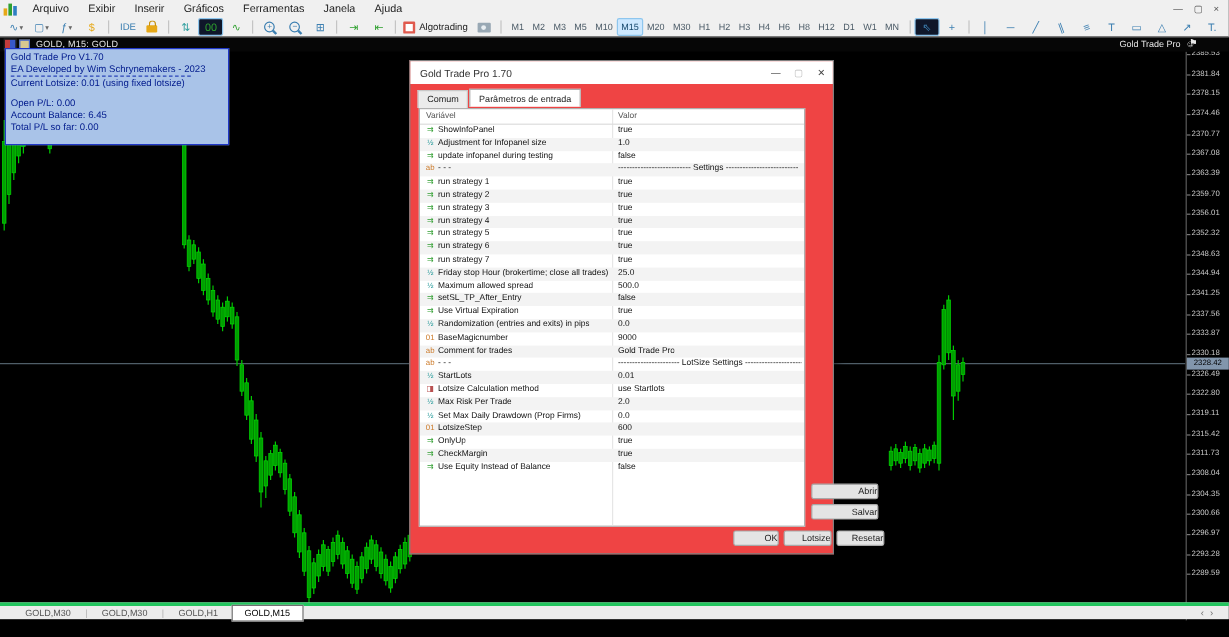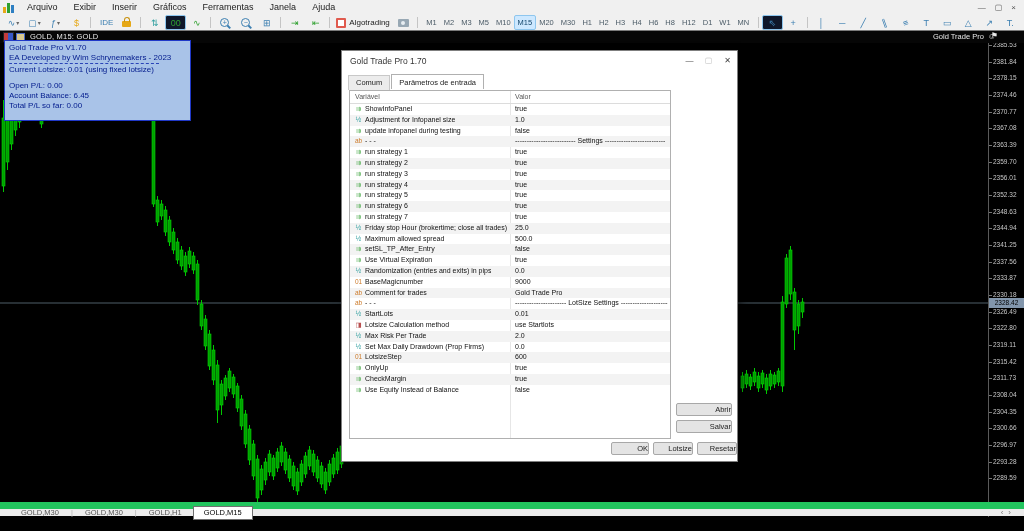--- a/index.html
+++ b/index.html
@@ -61,28 +61,28 @@
   .price-axis{position:absolute;left:988px;top:43px;width:36px;height:474px;background:#000;border-left:1px solid #5a5a5a;box-sizing:border-box;z-index:2}
   .plabel{position:absolute;left:4px;height:8px;line-height:8px;font-size:6.5px;color:#c8c8c8;white-space:nowrap}
   .plabel::before{content:"";position:absolute;left:-4px;top:4px;width:3px;height:1px;background:#777}
   .price-box{position:absolute;left:0;width:35px;height:10px;background:#8296ac;color:#000;font-size:6.5px;line-height:10px;text-align:center;z-index:3}
 
   
   .time-axis{position:absolute;left:0;top:505px;width:988px;height:12px;background:#000;border-top:1px solid #5a5a5a;box-sizing:border-box;z-index:2}
   .tlabel{position:absolute;top:2px;font-size:6.3px;color:#b8b8b8;white-space:nowrap}
 
   
-  .tabbar{position:absolute;left:0;top:502px;width:1024px;height:14px;background:#ececec;border-top:7px solid #22c55e;display:flex;align-items:center;box-sizing:border-box;padding-left:10px;z-index:6;font-size:7.5px;color:#555}
+  .tabbar{position:absolute;left:0;top:502px;width:1024px;height:14px;background:#ececec;border-top:3px solid #22c55e;display:flex;align-items:center;box-sizing:border-box;padding-left:10px;z-index:6;font-size:7.5px;color:#555}
   .btab{padding:0 10px;height:12px;line-height:12px;border:1px solid transparent}
   .btab.active{background:#fff;border-color:#707070;color:#000}
   .btab-sep{color:#b0b0b0;margin:0 1px}
   .tab-arrows{margin-left:auto;margin-right:8px;color:#777;font-size:8px;letter-spacing:5px}
 
   
-  .dialog{position:absolute;left:341px;top:50px;width:397px;height:412px;background:#ffffff;border:1px solid #7f7f7f;box-shadow:3px 3px 8px rgba(0,0,0,.55);z-index:10;box-sizing:border-box}
+  .dialog{position:absolute;left:341px;top:50px;width:354px;height:412px;background:#ef4444;border:1px solid #7f7f7f;box-shadow:3px 3px 8px rgba(0,0,0,.55);z-index:10;box-sizing:border-box}
   .dlg-title{height:19px;background:#fff;display:flex;align-items:center}
   .dlg-title-text{font-size:8.5px;color:#333;margin-left:8px}
   .dlg-ctl{margin-left:auto;display:flex}
   .dlg-ctl span{width:19px;text-align:center;font-size:8px;color:#444;line-height:19px}
   .dlg-ctl .disabled{color:#bcbcbc}
   .dlg-tabs{position:absolute;left:6px;top:24px;display:flex;z-index:2}
   .dtab{font-size:7.5px;color:#222;padding:2px 7px 2px 7px;border:1px solid #c8c8c8;border-bottom:none;background:#ececec;margin-right:1px}
   .dtab.active{background:#fff;position:relative;top:-1px;padding-top:3px;border-color:#b0b0b0}
   .ptable{position:absolute;left:7px;top:39px;width:322px;height:349px;background:#fff;border:1px solid #b0b0b0;box-sizing:border-box;overflow:hidden}
   .ptable .coldiv{position:absolute;left:160px;top:0;bottom:0;width:1px;background:#e6e6e6}

